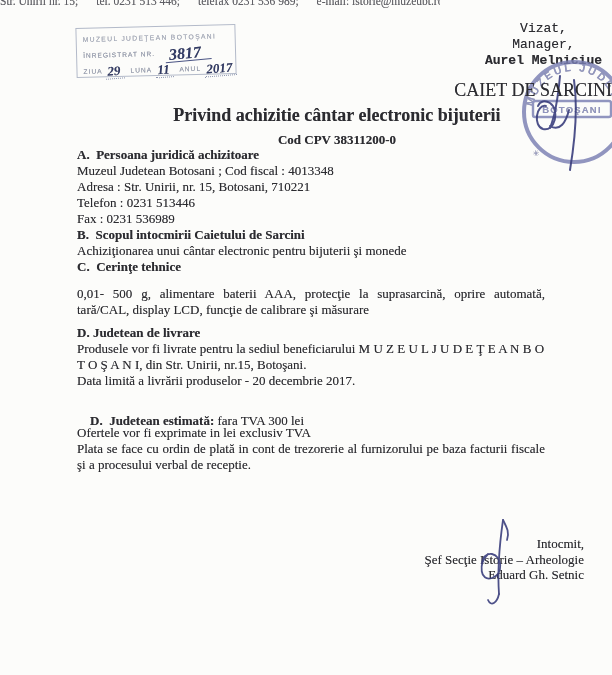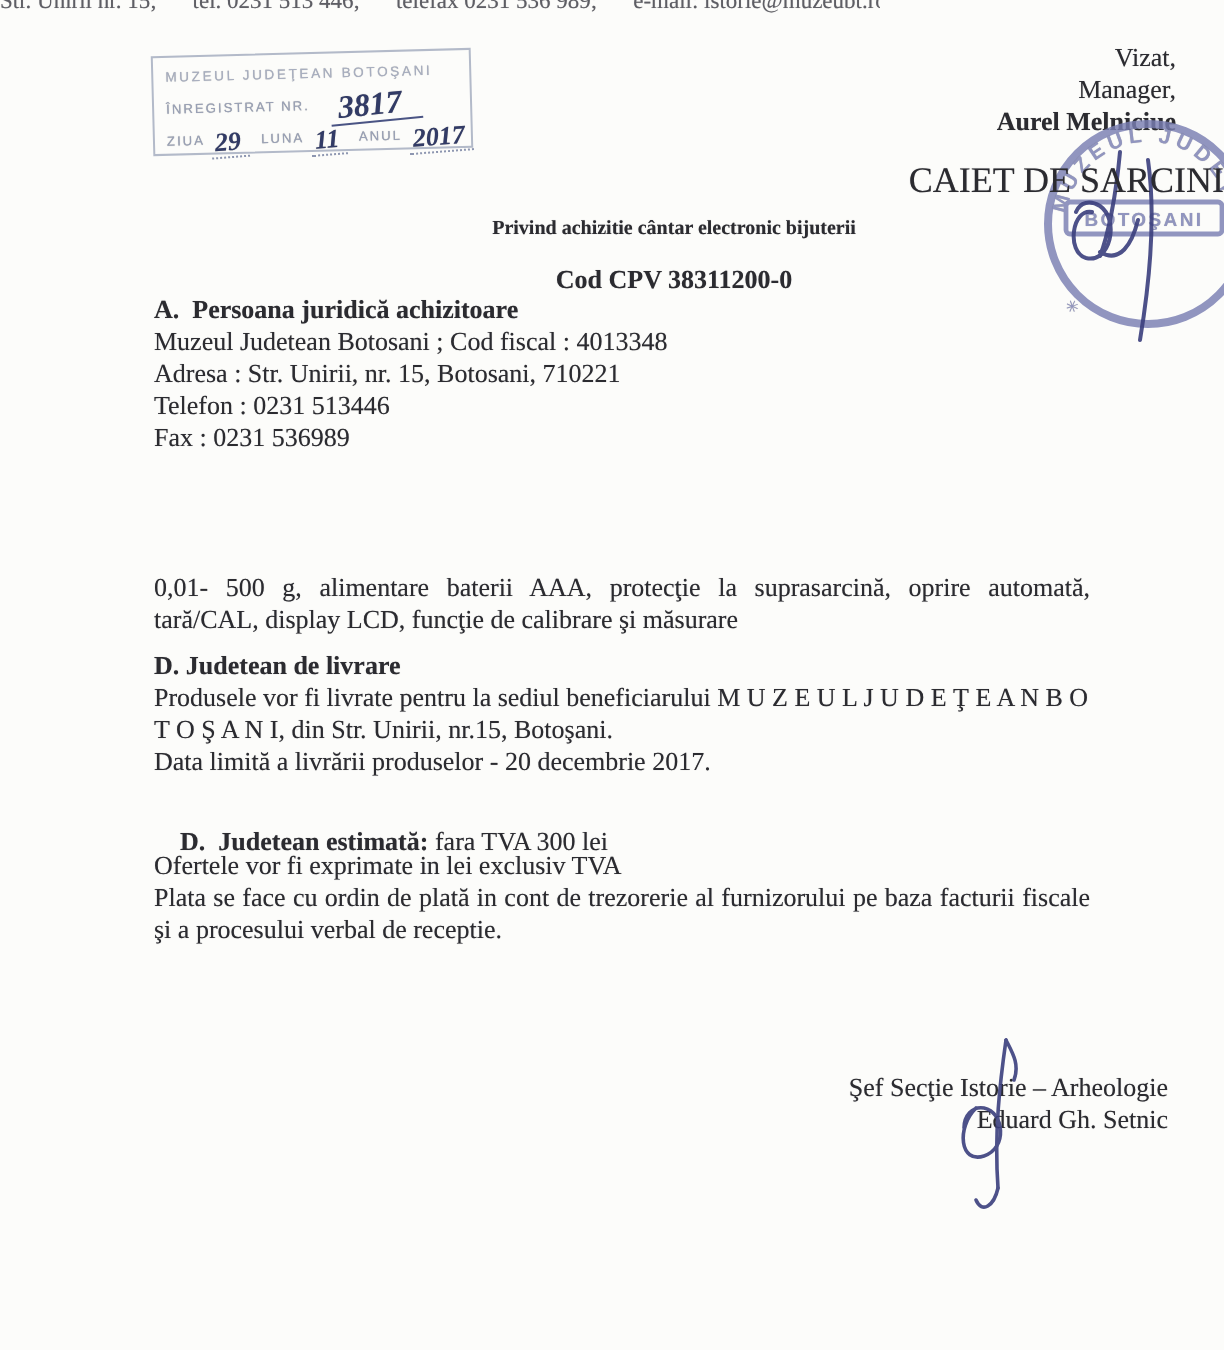--- a/index.html
+++ b/index.html
@@ -42,26 +42,26 @@
   .regstamp .nr {
     font-size:16px; margin-left:10px; padding:0 10px 1px 4px;
     border-bottom:1.3px solid #4a5484; transform:rotate(-4deg);
   }
   .regstamp .small-num {
     font-size:13px; margin:0 6px 0 3px; padding:0 4px 1px 2px;
     border-bottom:1px dotted #8d96b0; transform:rotate(-3deg);
   }
 
   
-  .vizat { top:21px; right:24px; text-align:right; line-height:16px; }
+  .vizat { top:21px; right:10px; text-align:center; line-height:16px;font-family:Liberation Mono, monospace; }
 
   
   .titleblock { left:62px; top:82px; width:550px; text-align:center; }
   .titleblock .t1 { font-weight:normal; font-size:18px; margin-bottom:9px;text-align:right; }
-  .titleblock .t2 { font-weight:bold; font-size:10px; margin-bottom:9px; }
+  .titleblock .t2 { font-weight:bold; font-size:18px; margin-bottom:9px; }
   .titleblock .t3 { font-weight:bold; font-size:13px; }
 
   .sec { left:77px; width:470px; }
   .para { left:77px; width:468px; }
 
   .sigblock { top:536px; right:28px; text-align:right; line-height:15.5px; }
 
   .scan-ink { text-shadow:0 0 .4px rgba(40,40,45,.45); }
 </style>
 </head>
@@ -131,39 +131,45 @@
   </div>
 
   <div class="abs sec" style="top:147px;">
     <div class="b pre">A.  Persoana juridică achizitoare</div>
     <div class="pre">Muzeul Judetean Botosani ; Cod fiscal : 4013348</div>
     <div class="pre">Adresa : Str. Unirii, nr. 15, Botosani, 710221</div>
     <div class="pre">Telefon : 0231 513446</div>
     <div class="pre">Fax : 0231 536989</div>
   </div>
 
+  <div class="abs sec" style="top:227px;">
+    <div class="b pre">B.  Scopul intocmirii Caietului de Sarcini</div>
+    <div class="pre">Achiziţionarea unui cântar electronic pentru bijuterii şi monede</div>
+    <div class="b pre">C.  Cerinţe tehnice</div>
+  </div>
 
   <div class="abs para justify" style="top:286px;">0,01- 500 g, alimentare baterii AAA, protecţie la suprasarcină, oprire automată, tară/CAL, display LCD, funcţie de calibrare şi măsurare</div>
 
   <div class="abs para" style="top:325px;">
     <div class="b pre">D. Judetean de livrare</div>
     <div>Produsele vor fi livrate pentru la sediul beneficiarului M U Z E U L  J U D E Ţ E A N  B O T O Ş A N I, din   Str. Unirii, nr.15, Botoşani.</div>
     <div class="pre">Data limită a livrării produselor - 20 decembrie 2017.</div>
   </div>
 
   <div class="abs sec pre" style="top:397px;">
     <span class="b">D.  Judetean estimată:</span><span> fara TVA 300 lei</span>
   </div>
 
   <div class="abs para" style="top:425px;">
     <div class="pre">Ofertele vor fi exprimate in lei exclusiv TVA</div>
     <div class="justify">Plata se face cu ordin de plată in cont de trezorerie al furnizorului pe baza facturii fiscale şi a procesului verbal de receptie.</div>
   </div>
 
   <div class="abs sigblock">
+    <div>Intocmit,</div>
     <div>Şef Secţie Istorie – Arheologie</div>
     <div>Eduard Gh. Setnic</div>
   </div>
 
   <svg class="abs" style="left:470px; top:516px;" width="55" height="92" viewBox="0 0 55 92">
     <g fill="none" stroke="#3b3f7d" stroke-width="1.8" stroke-linecap="round" opacity="0.9">
       <path d="M33,4 C36,10 40,16 37,24"></path>
       <path d="M33,4 C30,25 27,50 29,78"></path>
       <path d="M18,38 C8,48 10,66 22,62 C34,58 32,40 22,38 C16,37 12,42 12,48"></path>
       <path d="M29,78 C27,87 21,91 18,84"></path>

